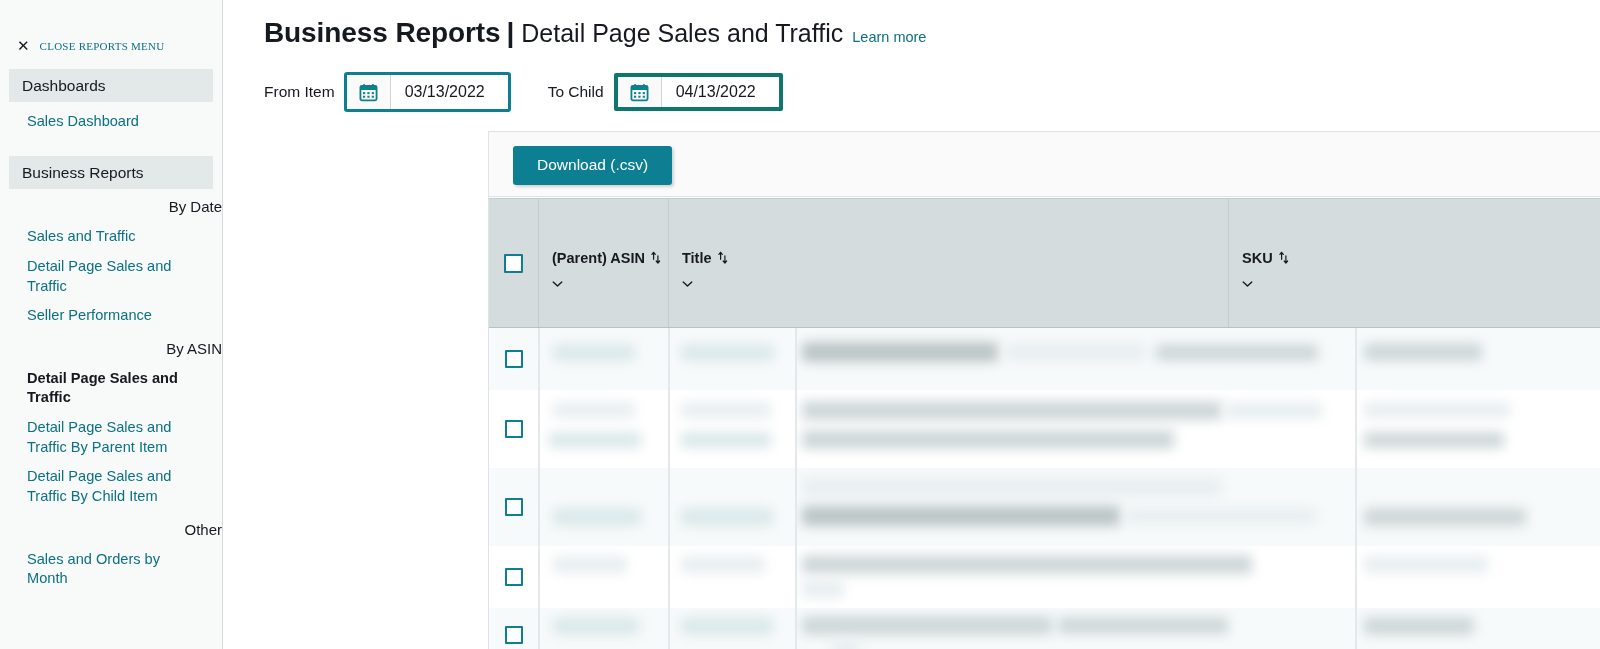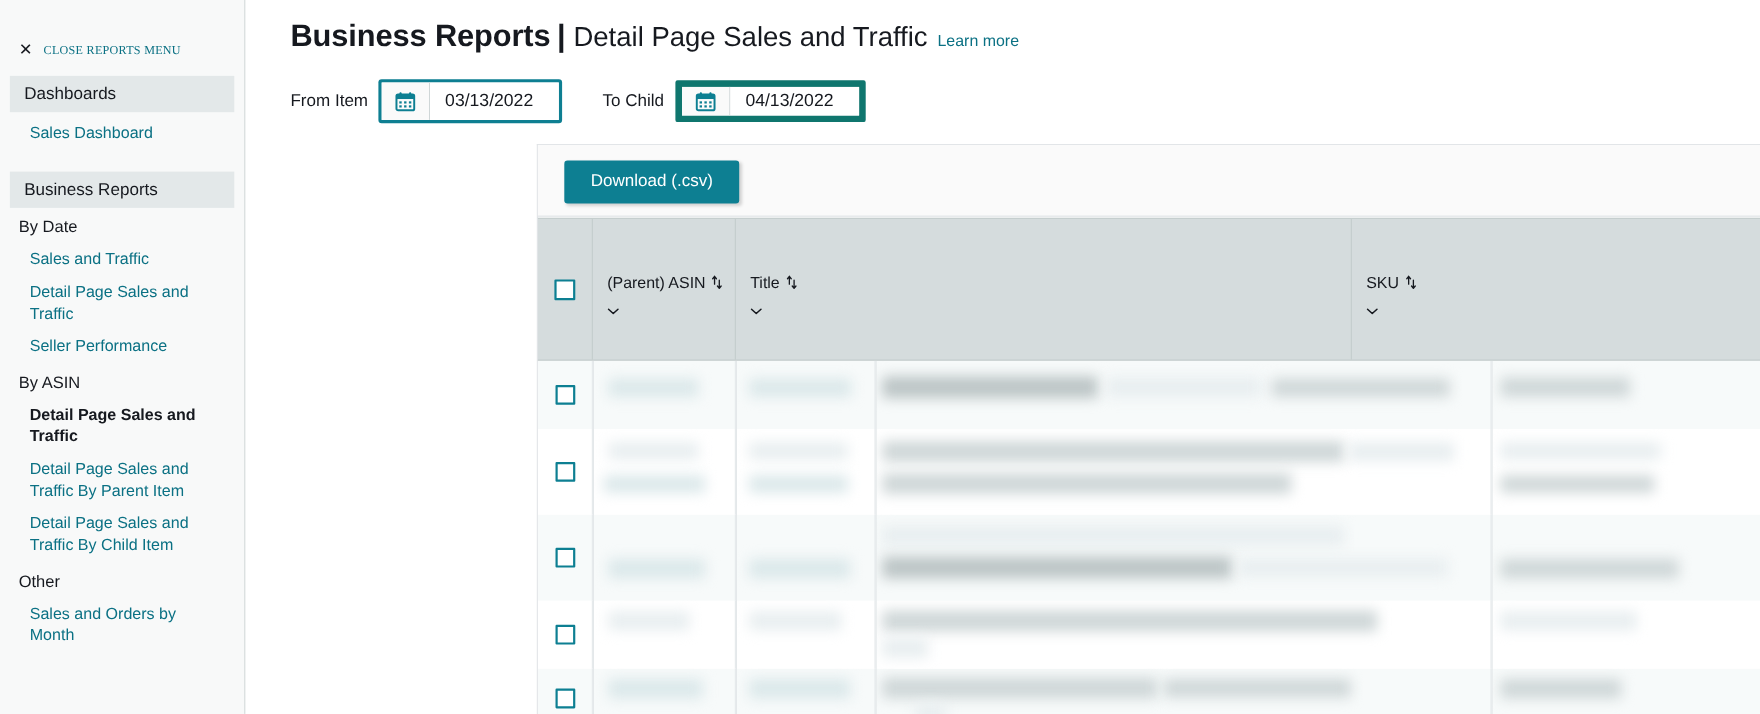--- a/index.html
+++ b/index.html
@@ -58,20 +58,21 @@
     font-size: 15.5px;
     color: #16191f;
     line-height: 1.25;
   }
   .sec-header.spaced { margin-top: 19px; }
   .sub-header {
     padding: 9px 0 5px 17px;
     font-size: 15px;
     color: #16191f;
     line-height: 1.25;
+    text-align: right;
   }
   .nav-link {
     display: block;
     padding: 5px 22px 5px 27px;
     font-size: 14.6px;
     color: #0b7184;
     line-height: 1.35;
     cursor: pointer;
     text-decoration: none;
   }
@@ -130,21 +131,21 @@
     font-size: 15.5px;
     color: #16191f;
     margin-right: 10px;
   }
   .date-label.second { margin-left: 38px; }
   .date-field {
     display: flex;
     align-items: stretch;
     height: 38px;
     background: #ffffff;
-    border: 6px solid #0f766e;
+    border: 4px solid #0f766e;
     border-radius: 2px;
   }
   .date-field.focused {
     border: 2px solid #0e7f92;
     box-shadow: 0 0 0 1px #0e7f92;
   }
   .date-btn {
     width: 44px;
     display: flex;
     align-items: center;
@@ -219,21 +220,21 @@
   .th.child { width: 127px; }
   .th.title { width: 560px; }
   .th.sku { width: 468px; border-right: none; }
   .th-inner {
     position: relative;
     padding-left: 13px;
     padding-bottom: 11px;
   }
   .th-label {
     font-size: 14.5px;
-    font-weight: normal;
+    font-weight: bold;
     color: #16191f;
     white-space: nowrap;
     display: inline-block;
   }
   .sort-ic {
     display: inline-block;
     margin-left: 5px;
     position: relative;
     top: 2px;
     width: 12px;

